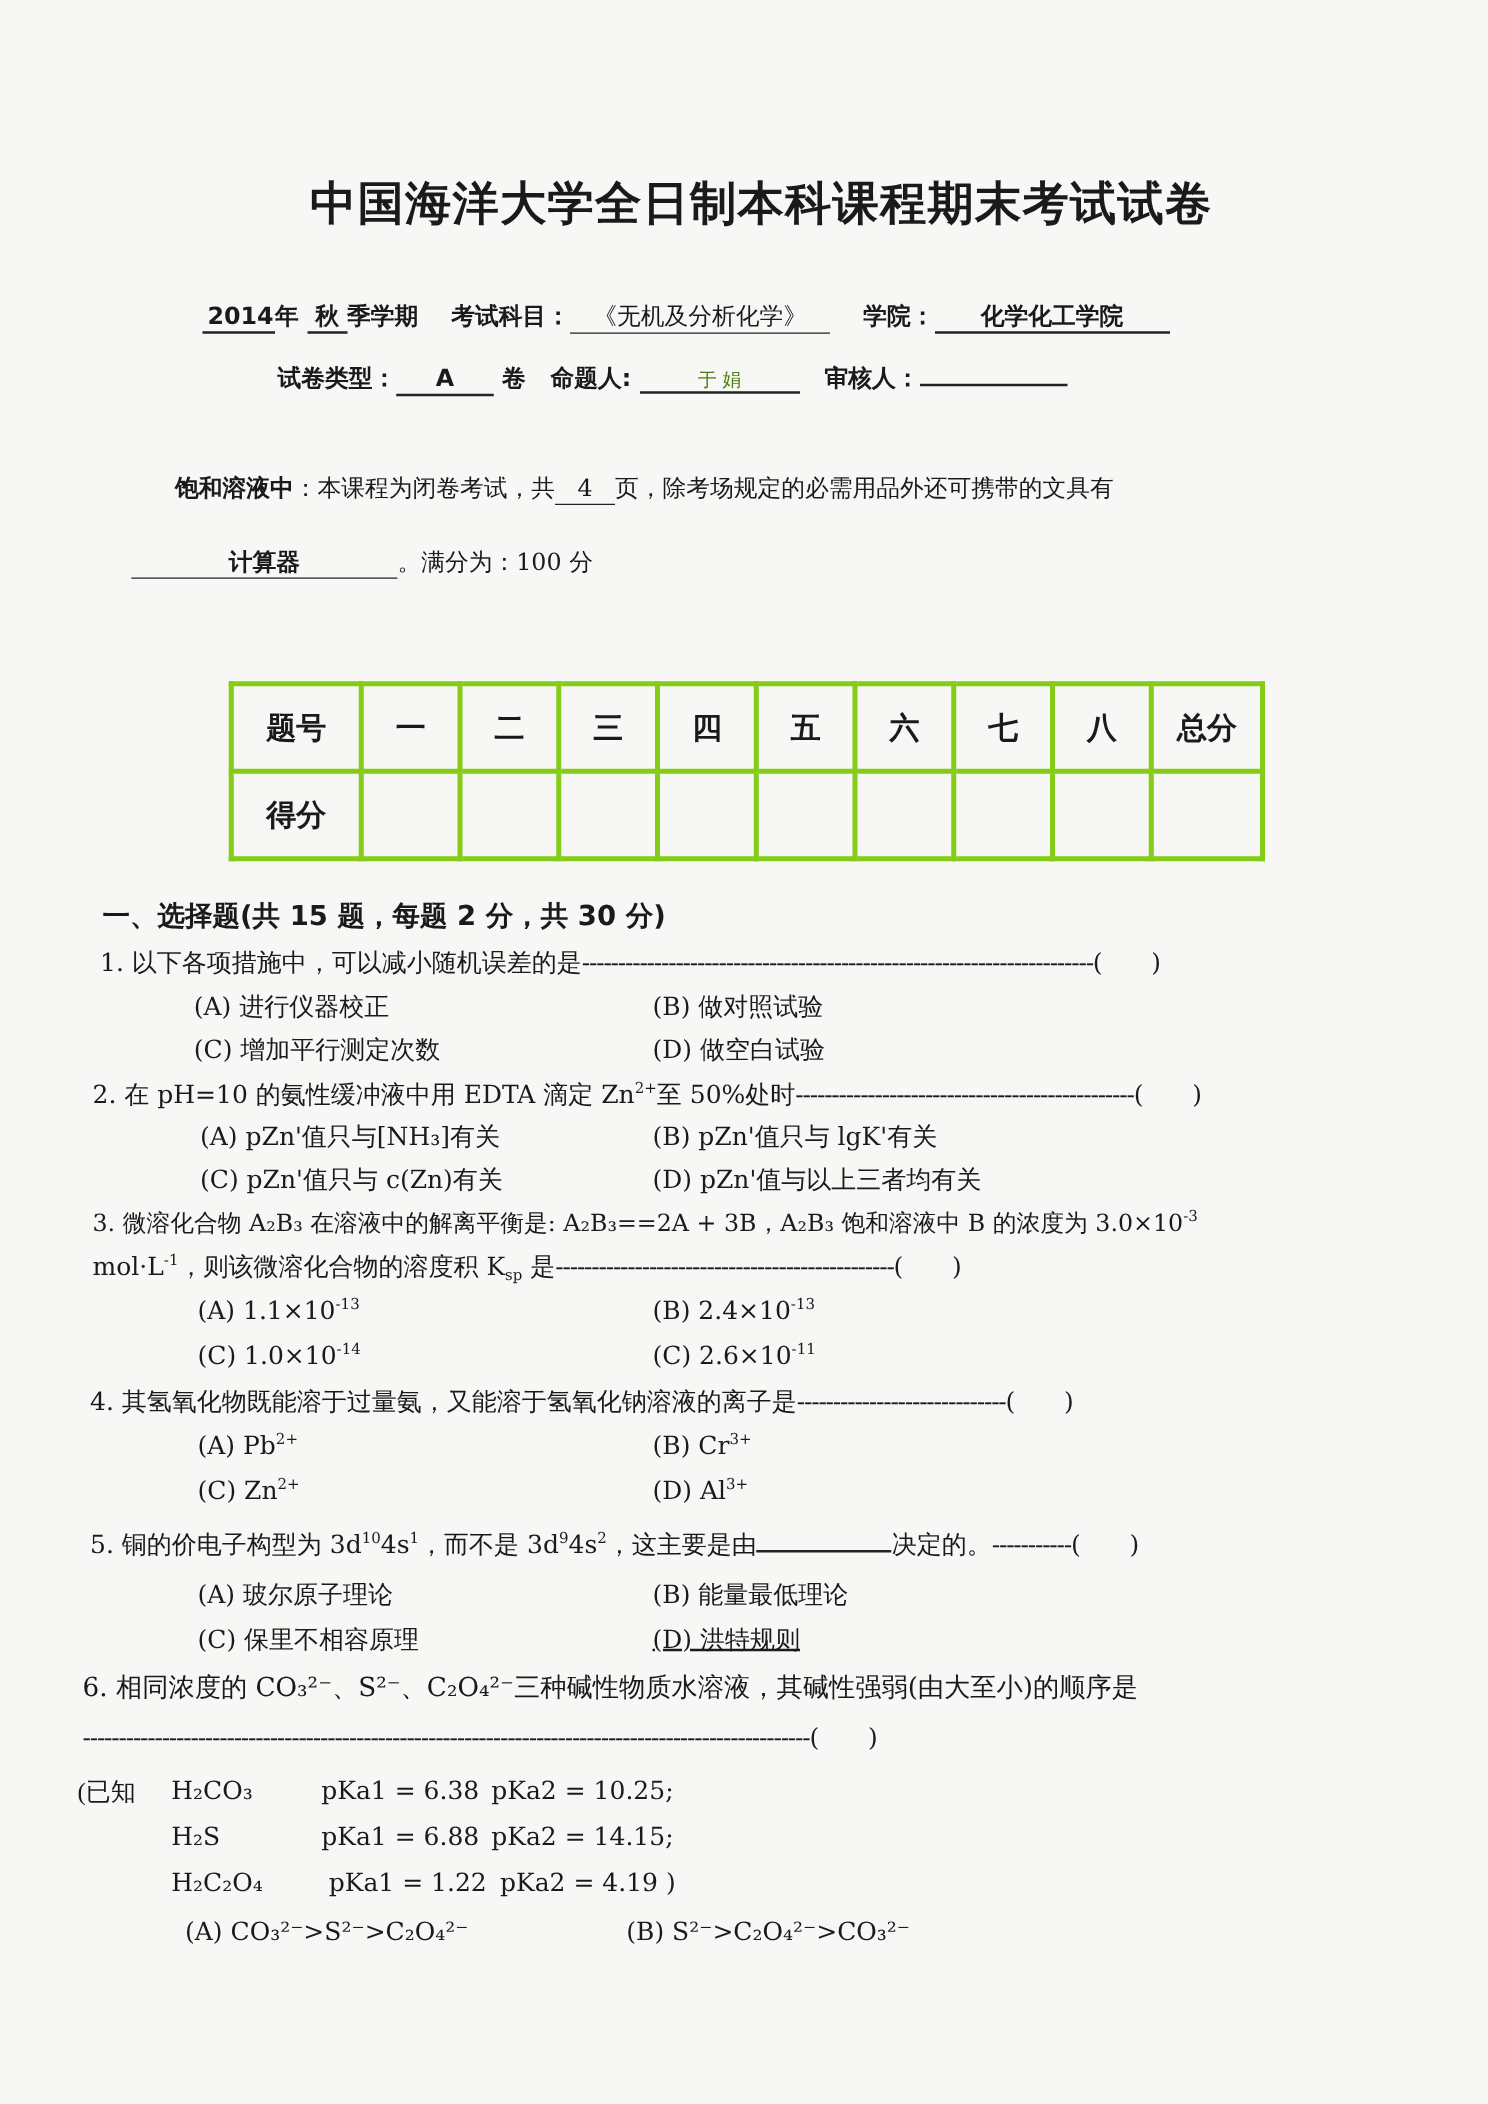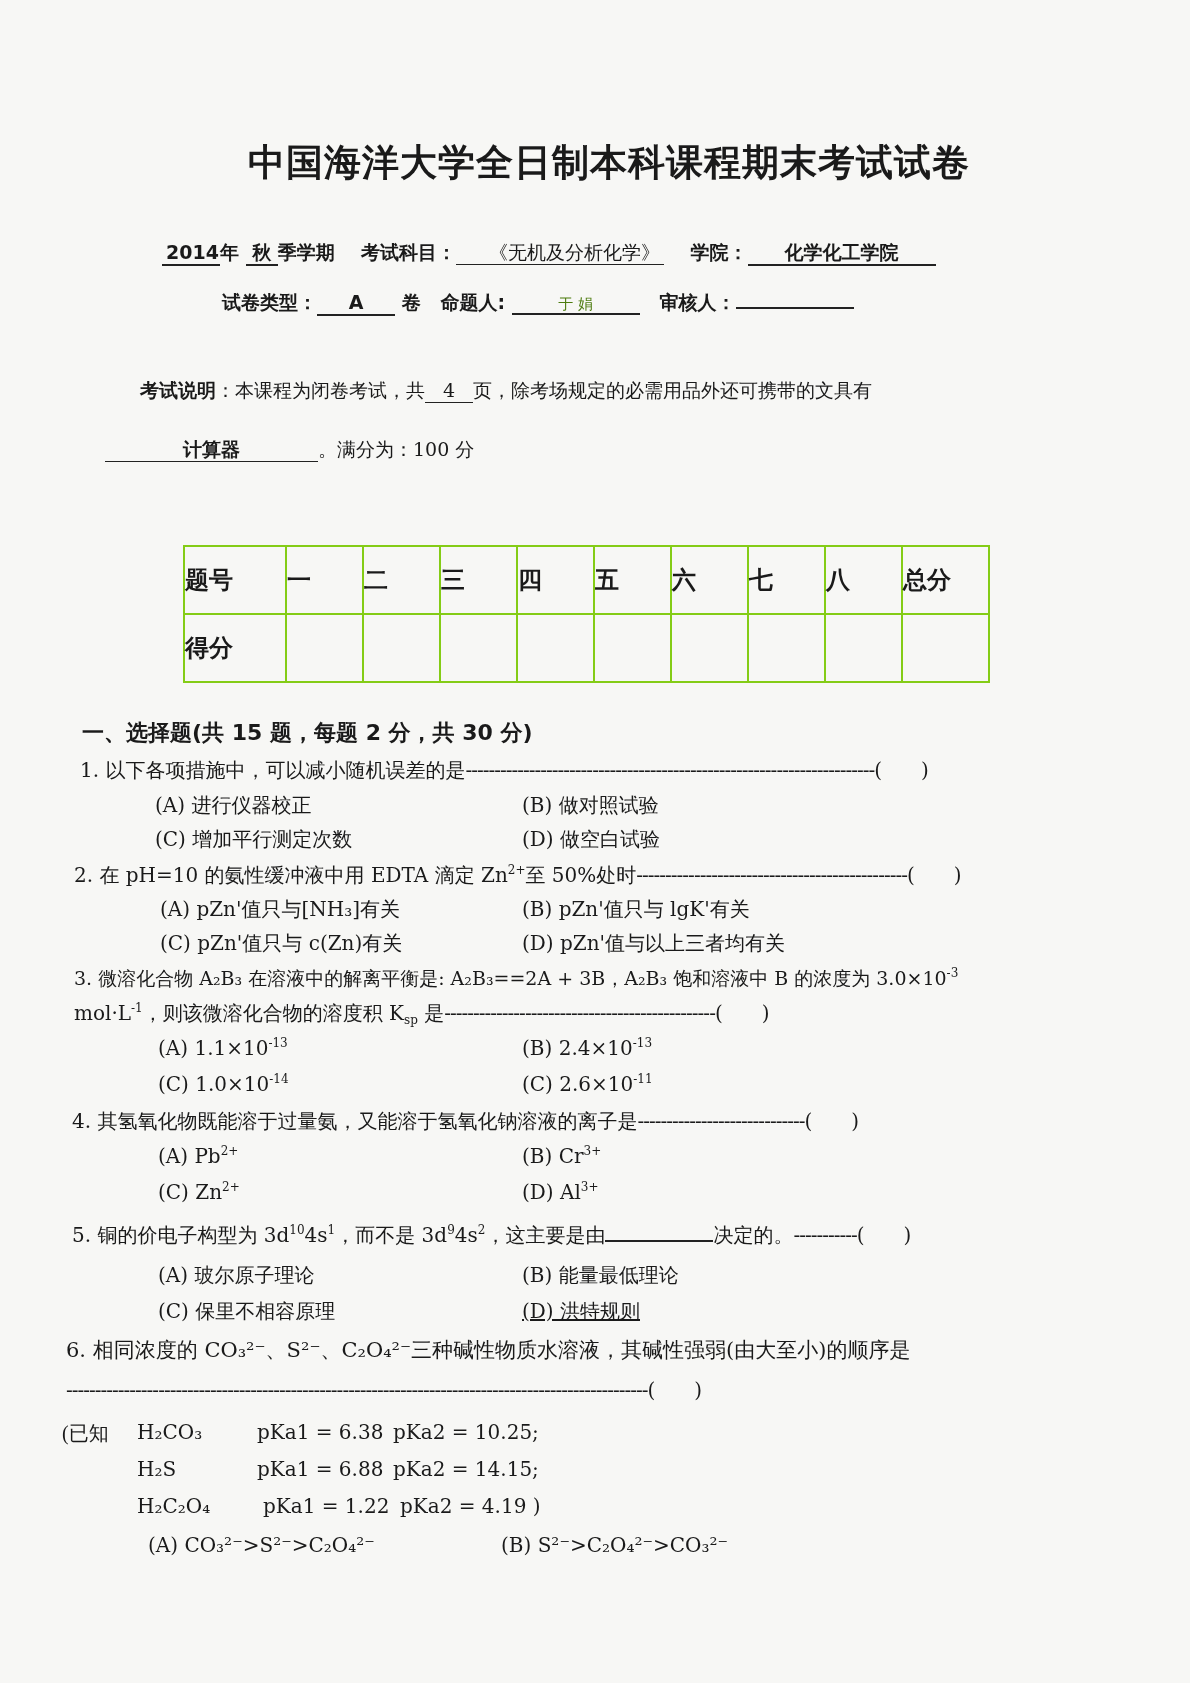--- a/index.html
+++ b/index.html
@@ -7,24 +7,24 @@
     width: 1190px; height: 1683px; background: #f7f7f5; position: relative; overflow: hidden;
     font-family: "DejaVu Serif", "Liberation Serif", serif; color: #1a1a1a;
   }
   .abs { position: absolute; white-space: nowrap; }
   .bold { font-weight: bold; font-family: "DejaVu Sans", "Liberation Sans", sans-serif; }
   .title { left: 248px; top: 138px; font-size: 37px; font-weight: bold; letter-spacing: 1px;
            font-family: "DejaVu Sans", sans-serif; }
   .meta { font-size: 19px; font-weight: bold; font-family: "DejaVu Sans", sans-serif; }
   .u { display: inline-block; border-bottom: 2px solid #222; text-align: center; padding: 0 4px; line-height: 1.15; }
   .hand { font-weight: normal; font-family: "DejaVu Serif", serif; color: #4d7c0f; font-size: 15px; }
-  .norm { font-weight: normal; font-family: Liberation Sans, sans-serif; text-align: right; }
+  .norm { font-weight: normal; font-family: Liberation Mono, monospace; }
   .desc { font-size: 19px; }
   table.score { position: absolute; left: 183px; top: 545px; border-collapse: collapse; }
-  table.score td { border: 2px solid #84cc16; width: 75px; height: 66px; text-align: left; vertical-align: middle;
+  table.score td { border: 4px solid #84cc16; width: 75px; height: 66px; text-align: center; vertical-align: middle;
                    font-size: 24px; font-family: "DejaVu Sans", sans-serif; font-weight: bold; padding: 0; }
   table.score td.first { width: 100px; }
   .q { font-size: 20px; }
   .sect { font-size: 22px; font-weight: bold; font-family: "DejaVu Sans", sans-serif; }
   .dash { letter-spacing: -1px; }
   sup { font-size: 12px; vertical-align: 8px; line-height: 0; }
   sub { font-size: 12px; vertical-align: -4px; line-height: 0; }
   .opt { font-size: 20px; }
   .paren { display: inline-block; width: 40px; }
 </style>
@@ -46,21 +46,21 @@
   <span>试卷类型：</span><span class="u" style="width:70px">A</span>
   <span>卷</span>
   &nbsp;
   <span>命题人:</span>
   <span class="u hand" style="width:120px; border-bottom-width:2px">于 娟</span>
   &nbsp;
   <span>审核人：</span><span class="u" style="width:110px"></span>
 </div>
 
 <div class="abs desc" style="left:140px; top:378px;">
-  <span class="bold">考试说明</span><span>：本课程为闭卷考试，共</span><span class="u" style="width:40px; border-bottom-width:1px">4</span><span>页，除考场规定的必需用品外还可携带的文具有</span>
+  <span class="bold">饱和溶液中</span><span>：本课程为闭卷考试，共</span><span class="u" style="width:40px; border-bottom-width:1px">4</span><span>页，除考场规定的必需用品外还可携带的文具有</span>
 </div>
 <div class="abs desc" style="left:105px; top:437px;">
   <span class="u bold" style="width:205px; border-bottom-width:1px; text-align:center; font-weight:bold">计算器</span><span>。满分为：100 分</span>
 </div>
 
 <table class="score">
   <tbody>
       <tr>
     <td class="first">题号</td>
     <td>一</td>

